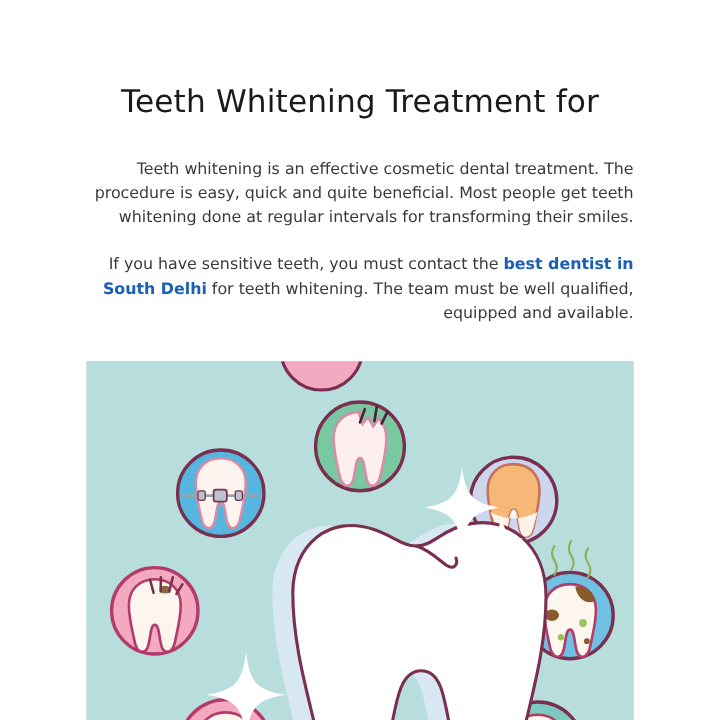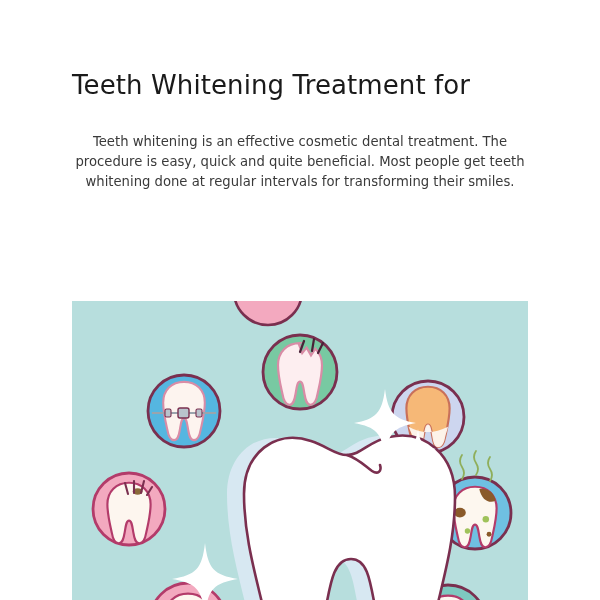--- a/index.html
+++ b/index.html
@@ -31,35 +31,36 @@
     top: 0;
     width: 456px;
   }
 
   .article-title {
     margin: 0;
     padding-top: 68px;
     font-size: 26px;
     line-height: 1.38;
     font-weight: 400;
+    text-align: center;
     color: #1a1a1a;
     letter-spacing: 0.1px;
     font-family: "DejaVu Sans", "Liberation Sans", sans-serif;
   }
 
   .article-body {
     padding-top: 28px;
   }
 
   .para {
     margin: 0 0 19px 0;
     font-size: 13.2px;
     line-height: 1.53;
     color: #3a3a3a;
-    text-align: center;
+    text-align: right;
   }
   .para:last-child { margin-bottom: 0; }
 
   .inline-link {
     color: #1a5fb4;
     font-weight: bold;
     text-decoration: none;
   }
 
   
@@ -87,20 +88,23 @@
 
     <h1 class="article-title">
       <span>Teeth Whitening Treatment for</span>
       <br>
     </h1>
 
     <div class="article-body">
 
       <p class="para">Teeth whitening is an effective cosmetic dental treatment. The procedure is easy, quick and quite beneficial. Most people get teeth whitening done at regular intervals for transforming their smiles.</p>
 
+      <p class="para">
+        <span>If you have sensitive teeth, you must contact the </span><a class="inline-link" href="#">best dentist in South Delhi</a><span> for teeth whitening. The team must be well qualified, equipped and available.</span>
+      </p>
 
     </div>
   </div>
 
   <div class="illustration">
     <svg class="illo-svg" viewBox="0 0 456 340" xmlns="http://www.w3.org/2000/svg">
 
       <rect x="0" y="0" width="456" height="340" fill="#b7dedd"></rect>
 
       <defs>

